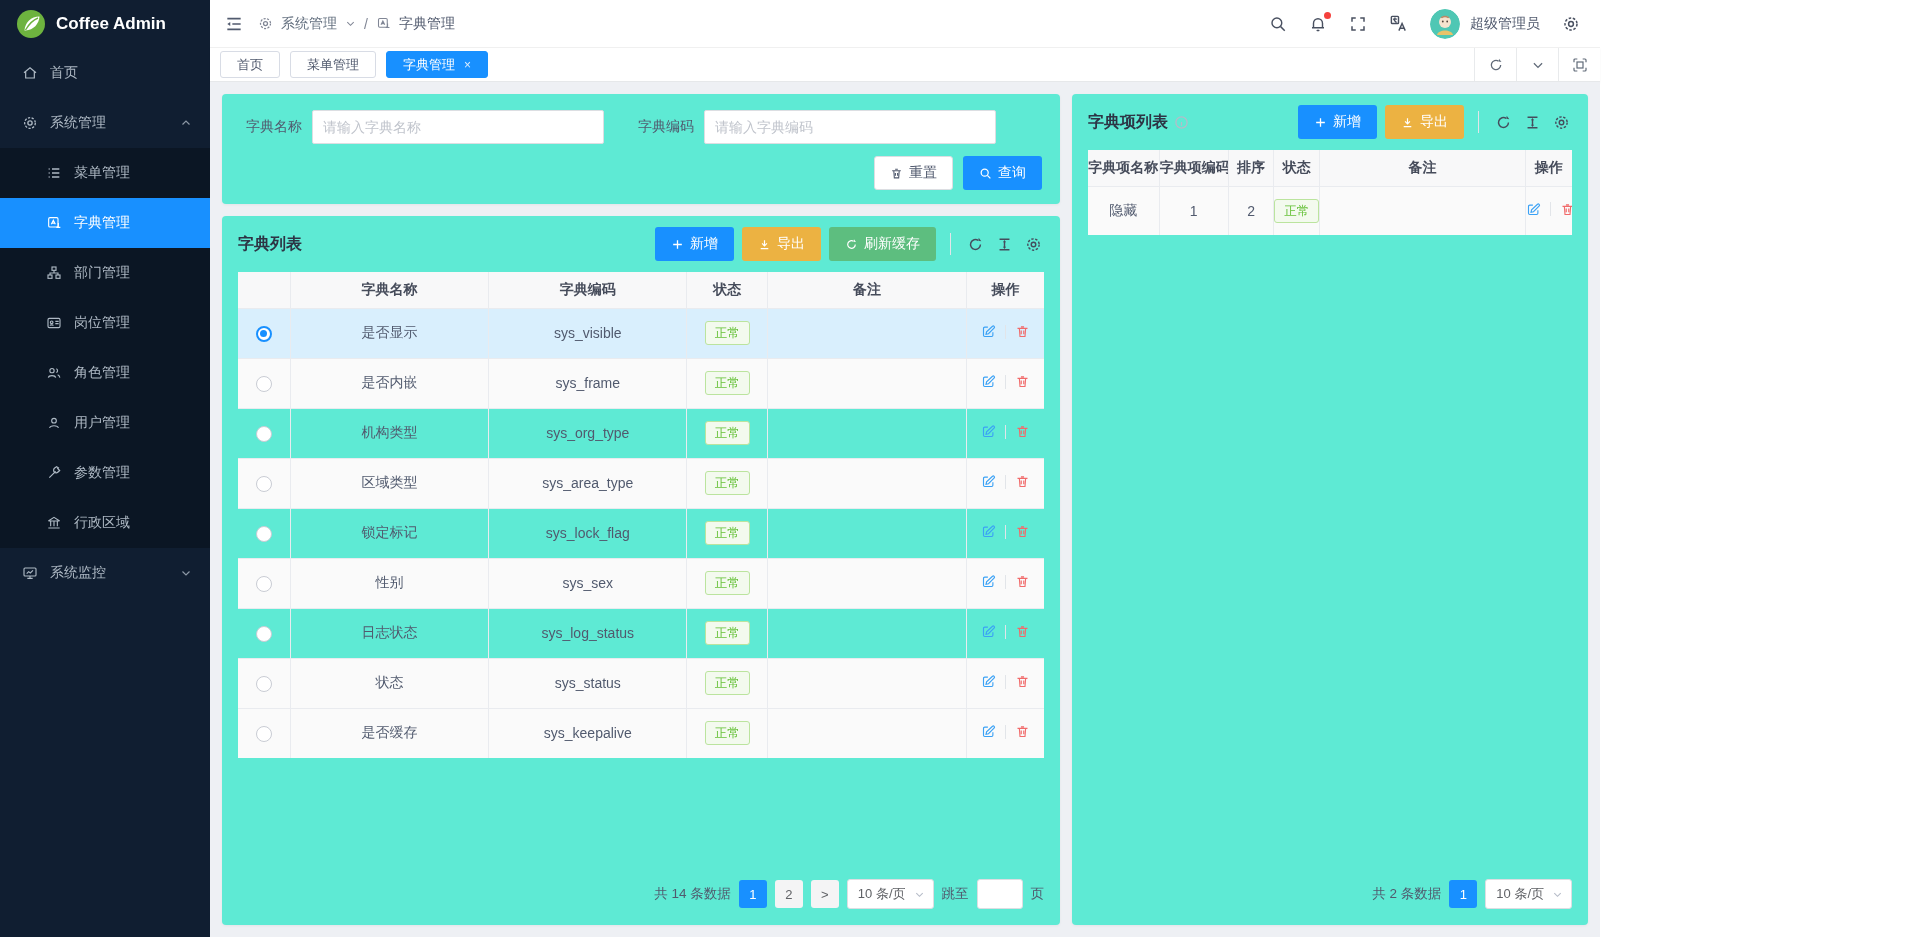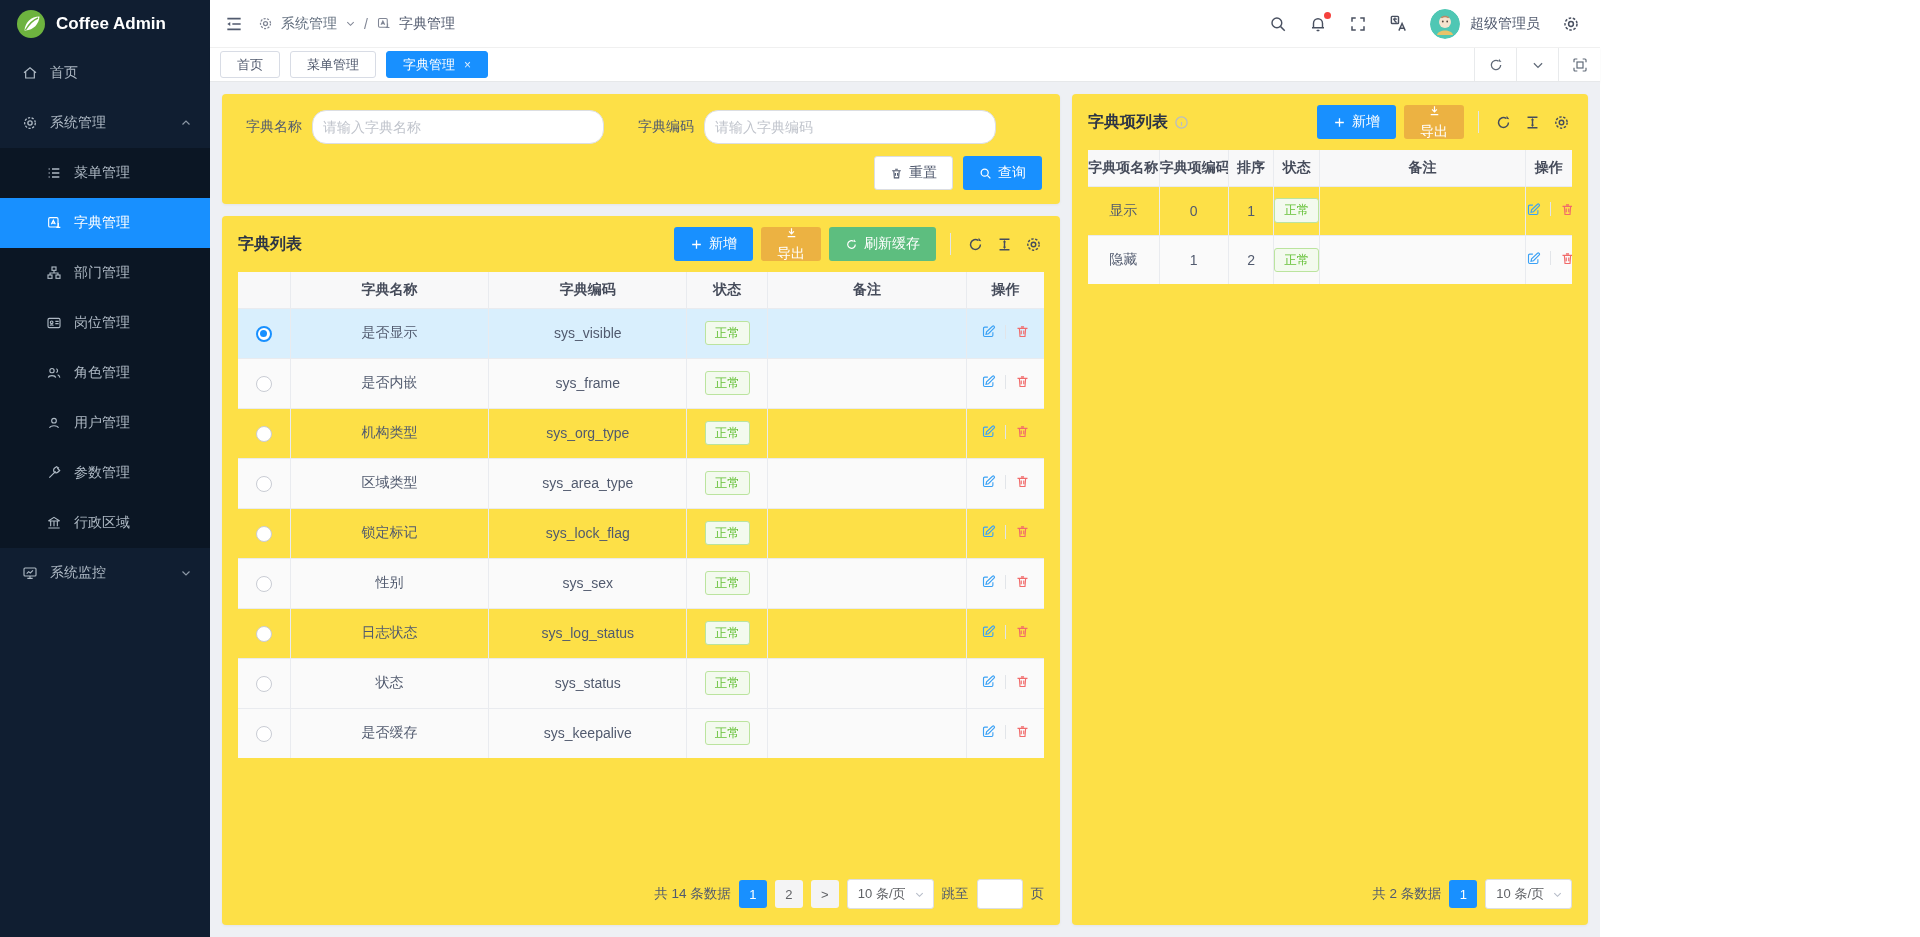--- a/index.html
+++ b/index.html
@@ -39,35 +39,35 @@
   .tabbar { height: 34px; background: #fff; display: flex; align-items: center; padding-left: 10px; border-bottom: 1px solid #e6e8ea; box-shadow: 0 1px 2px rgba(0,0,0,.04); }
   .tab { height: 27px; display: inline-flex; align-items: center; padding: 0 16px; border: 1px solid #d8dce5; border-radius: 3px; margin-right: 10px; color: #515a6e; font-size: 13px; background: #fff; cursor: pointer; }
   .tab.active { background: #1890ff; border-color: #1890ff; color: #fff; }
   .tab .tab-close { margin-left: 9px; font-size: 12px; opacity: .85; }
   .tab-controls { margin-left: auto; display: flex; align-items: stretch; height: 100%; }
   .tab-ctrl { width: 42px; display: flex; align-items: center; justify-content: center; border-left: 1px solid #e8eaec; color: #606a78; cursor: pointer; }
 
   .content { flex: 1; background: #eef0f4; padding: 12px; display: flex; gap: 12px; min-height: 0; }
   .left-col { width: 838px; flex: 0 0 838px; display: flex; flex-direction: column; gap: 12px; min-height: 0; }
   .right-col { flex: 1; display: flex; flex-direction: column; min-width: 0; }
-  .card { background: #fde047; border-radius: 4px; box-shadow: 0 1px 3px rgba(0,0,0,.05); }
+  .card { background: #5eead4; border-radius: 4px; box-shadow: 0 1px 3px rgba(0,0,0,.05); }
 
   
   .search-card { padding: 16px 18px 14px; flex: 0 0 auto; }
   .search-row { display: flex; align-items: center; gap: 28px; }
   .field { display: flex; align-items: center; gap: 10px; }
   .field label { width: 62px; text-align: right; color: #515a6e; white-space: nowrap; }
-  .field input { width: 292px; height: 34px; border: 1px solid #dcdee2; border-radius: 14px; padding: 0 10px; font-size: 14px; color: #515a6e; outline: none; font-family: inherit; }
+  .field input { width: 292px; height: 34px; border: 1px solid #dcdee2; border-radius: 2px; padding: 0 10px; font-size: 14px; color: #515a6e; outline: none; font-family: inherit; }
   .field input::placeholder { color: #c0c4cc; }
   .btn-row { display: flex; justify-content: flex-end; gap: 10px; margin-top: 12px; }
 
   .btn { height: 34px; display: inline-flex; align-items: center; gap: 6px; padding: 0 15px; border-radius: 3px; border: 1px solid transparent; font-size: 14px; cursor: pointer; font-family: inherit; background: #fff; justify-content: center; }
   .btn-default { border-color: #dcdee2; color: #515a6e; }
   .btn-primary { background: #1890ff; color: #fff; }
-  .btn-warning { background: #ecb242; color: #fff; flex-direction: column; }
+  .btn-warning { background: #ecb242; color: #fff; }
   .btn-success { background: #5dbe7f; color: #fff; }
 
   
   .list-card { flex: 1; display: flex; flex-direction: column; min-height: 0; }
   .card-head { height: 56px; display: flex; align-items: center; padding: 0 16px; gap: 8px; }
   .card-title { font-size: 16px; font-weight: bold; color: #2d3545; display: flex; align-items: center; gap: 6px; }
   .card-head .spacer { flex: 1; }
   .head-sep { width: 1px; height: 22px; background: #e2e5e9; margin: 0 6px; }
   .tool-icon { color: #454c5c; cursor: pointer; display: inline-flex; padding: 2px; }
 
@@ -724,41 +724,20 @@
               <tr>
                 <th>字典项名称</th>
                 <th>字典项编码</th>
                 <th>排序</th>
                 <th>状态</th>
                 <th>备注</th>
                 <th>操作</th>
               </tr>
             </thead>
             <tbody id="item-tbody">
-                <tr class="">
-                  <td>显示</td>
-                  <td>0</td>
-                  <td>1</td>
-                  <td><span class="badge">正常</span></td>
-                  <td></td>
-                  <td><span class="ops">
-                      <span class="op-edit">
-                        <svg width="15" height="15" viewBox="0 0 24 24" fill="none" stroke="currentColor" stroke-width="1.8">
-                          <path d="M11 5H6a2 2 0 0 0-2 2v11a2 2 0 0 0 2 2h11a2 2 0 0 0 2-2v-5"></path>
-                          <path d="M18.4 3.6a2 2 0 0 1 2.8 2.8L12 15.6 8 16.5l.9-4z"></path>
-                        </svg>
-                      </span>
-                      <span class="op-sep"></span>
-                      <span class="op-del">
-                        <svg width="15" height="15" viewBox="0 0 24 24" fill="none" stroke="currentColor" stroke-width="1.8">
-                          <path d="M4 7h16M9.5 4.5h5M7 7l1 13h8l1-13M10 10.5v6M14 10.5v6"></path>
-                        </svg>
-                      </span>
-                    </span></td>
-                </tr>
                 <tr class="stripe">
                   <td>隐藏</td>
                   <td>1</td>
                   <td>2</td>
                   <td><span class="badge">正常</span></td>
                   <td></td>
                   <td><span class="ops">
                       <span class="op-edit">
                         <svg width="15" height="15" viewBox="0 0 24 24" fill="none" stroke="currentColor" stroke-width="1.8">
                           <path d="M11 5H6a2 2 0 0 0-2 2v11a2 2 0 0 0 2 2h11a2 2 0 0 0 2-2v-5"></path>

